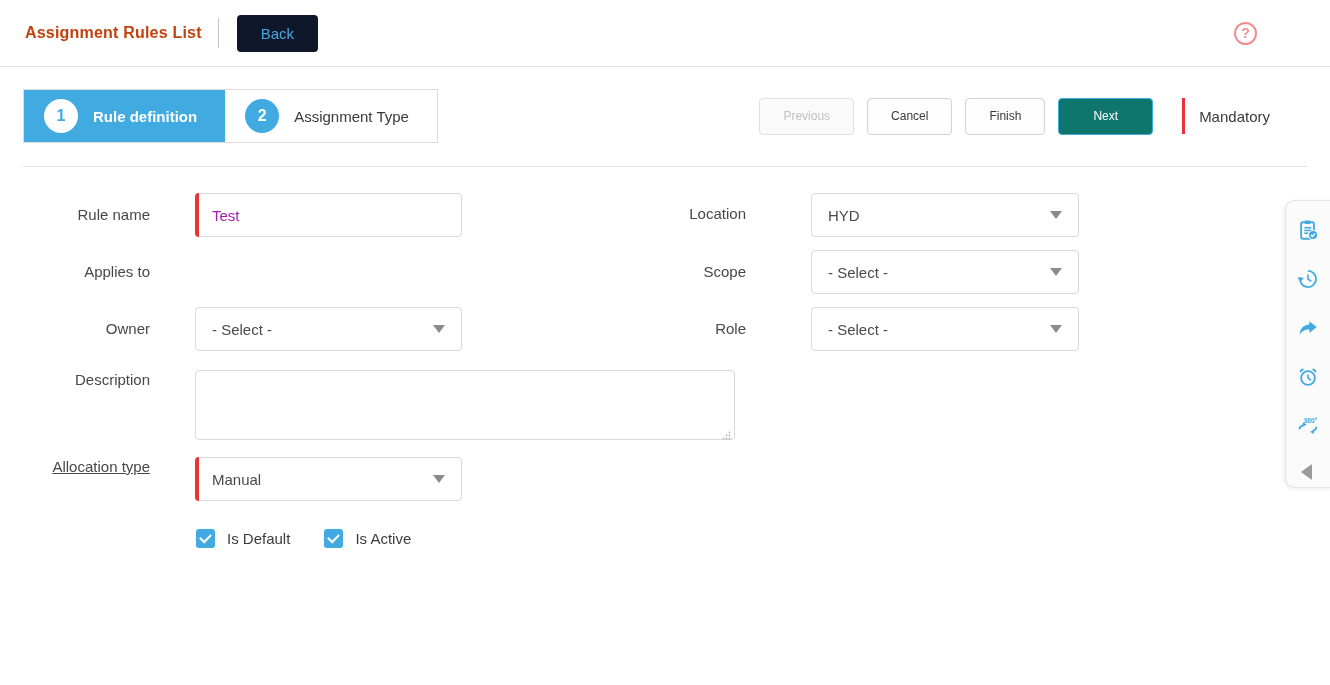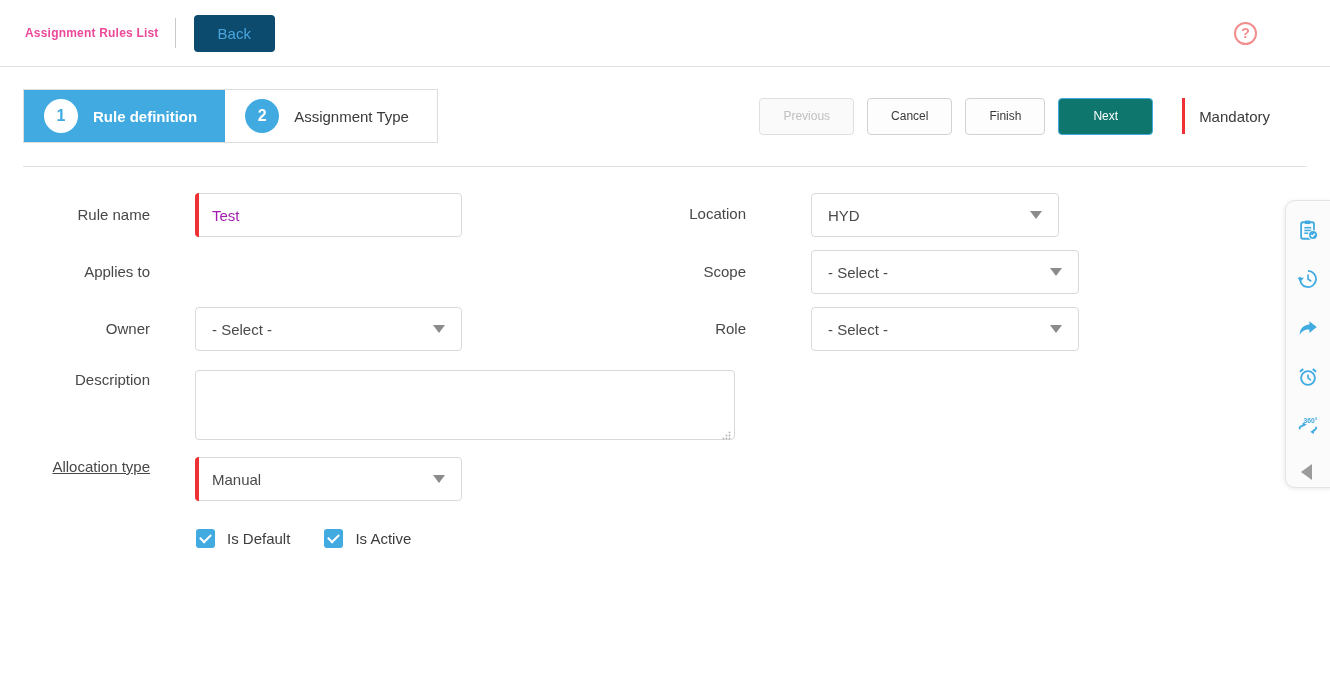--- a/index.html
+++ b/index.html
@@ -18,33 +18,33 @@
 
   
   .topbar {
     display: flex;
     align-items: center;
     height: 67px;
     padding: 0 25px;
     border-bottom: 1px solid #e2e2e2;
   }
   .page-title {
-    font-size: 12px;
+    font-size: 16px;
     font-weight: 700;
-    color: #ec4899;
+    color: #c2410c;
     letter-spacing: .2px;
   }
   .title-sep {
     width: 1px;
     height: 30px;
     background: #c9c9c9;
     margin: 0 18px 0 16px;
   }
   .back-btn {
-    background: #0c4a6e;
+    background: #0f172a;
     color: #4ba6dd;
     border: none;
     border-radius: 4px;
     font-size: 15px;
     padding: 10px 24px;
     cursor: pointer;
     font-family: inherit;
   }
   .help-icon {
     margin-left: auto;
@@ -361,21 +361,21 @@
       <div class="check-item">
         <div class="checkbox"></div>
         <div class="check-label">Is Active</div>
       </div>
     </div>
 
     <div class="flabel" style="left:616px; top:38px;">Location</div>
     <div class="flabel" style="left:616px; top:96px;">Scope</div>
     <div class="flabel" style="left:616px; top:153px;">Role</div>
 
-    <div class="field select" style="left:811px; top:26px; width:248px;">
+    <div class="field select" style="left:811px; top:26px; width:268px;">
       <span class="value">HYD</span>
       <span class="caret"></span>
     </div>
 
     <div class="field select" style="left:811px; top:83px; width:268px;">
       <span class="value">- Select -</span>
       <span class="caret"></span>
     </div>
 
     <div class="field select" style="left:811px; top:140px; width:268px;">

